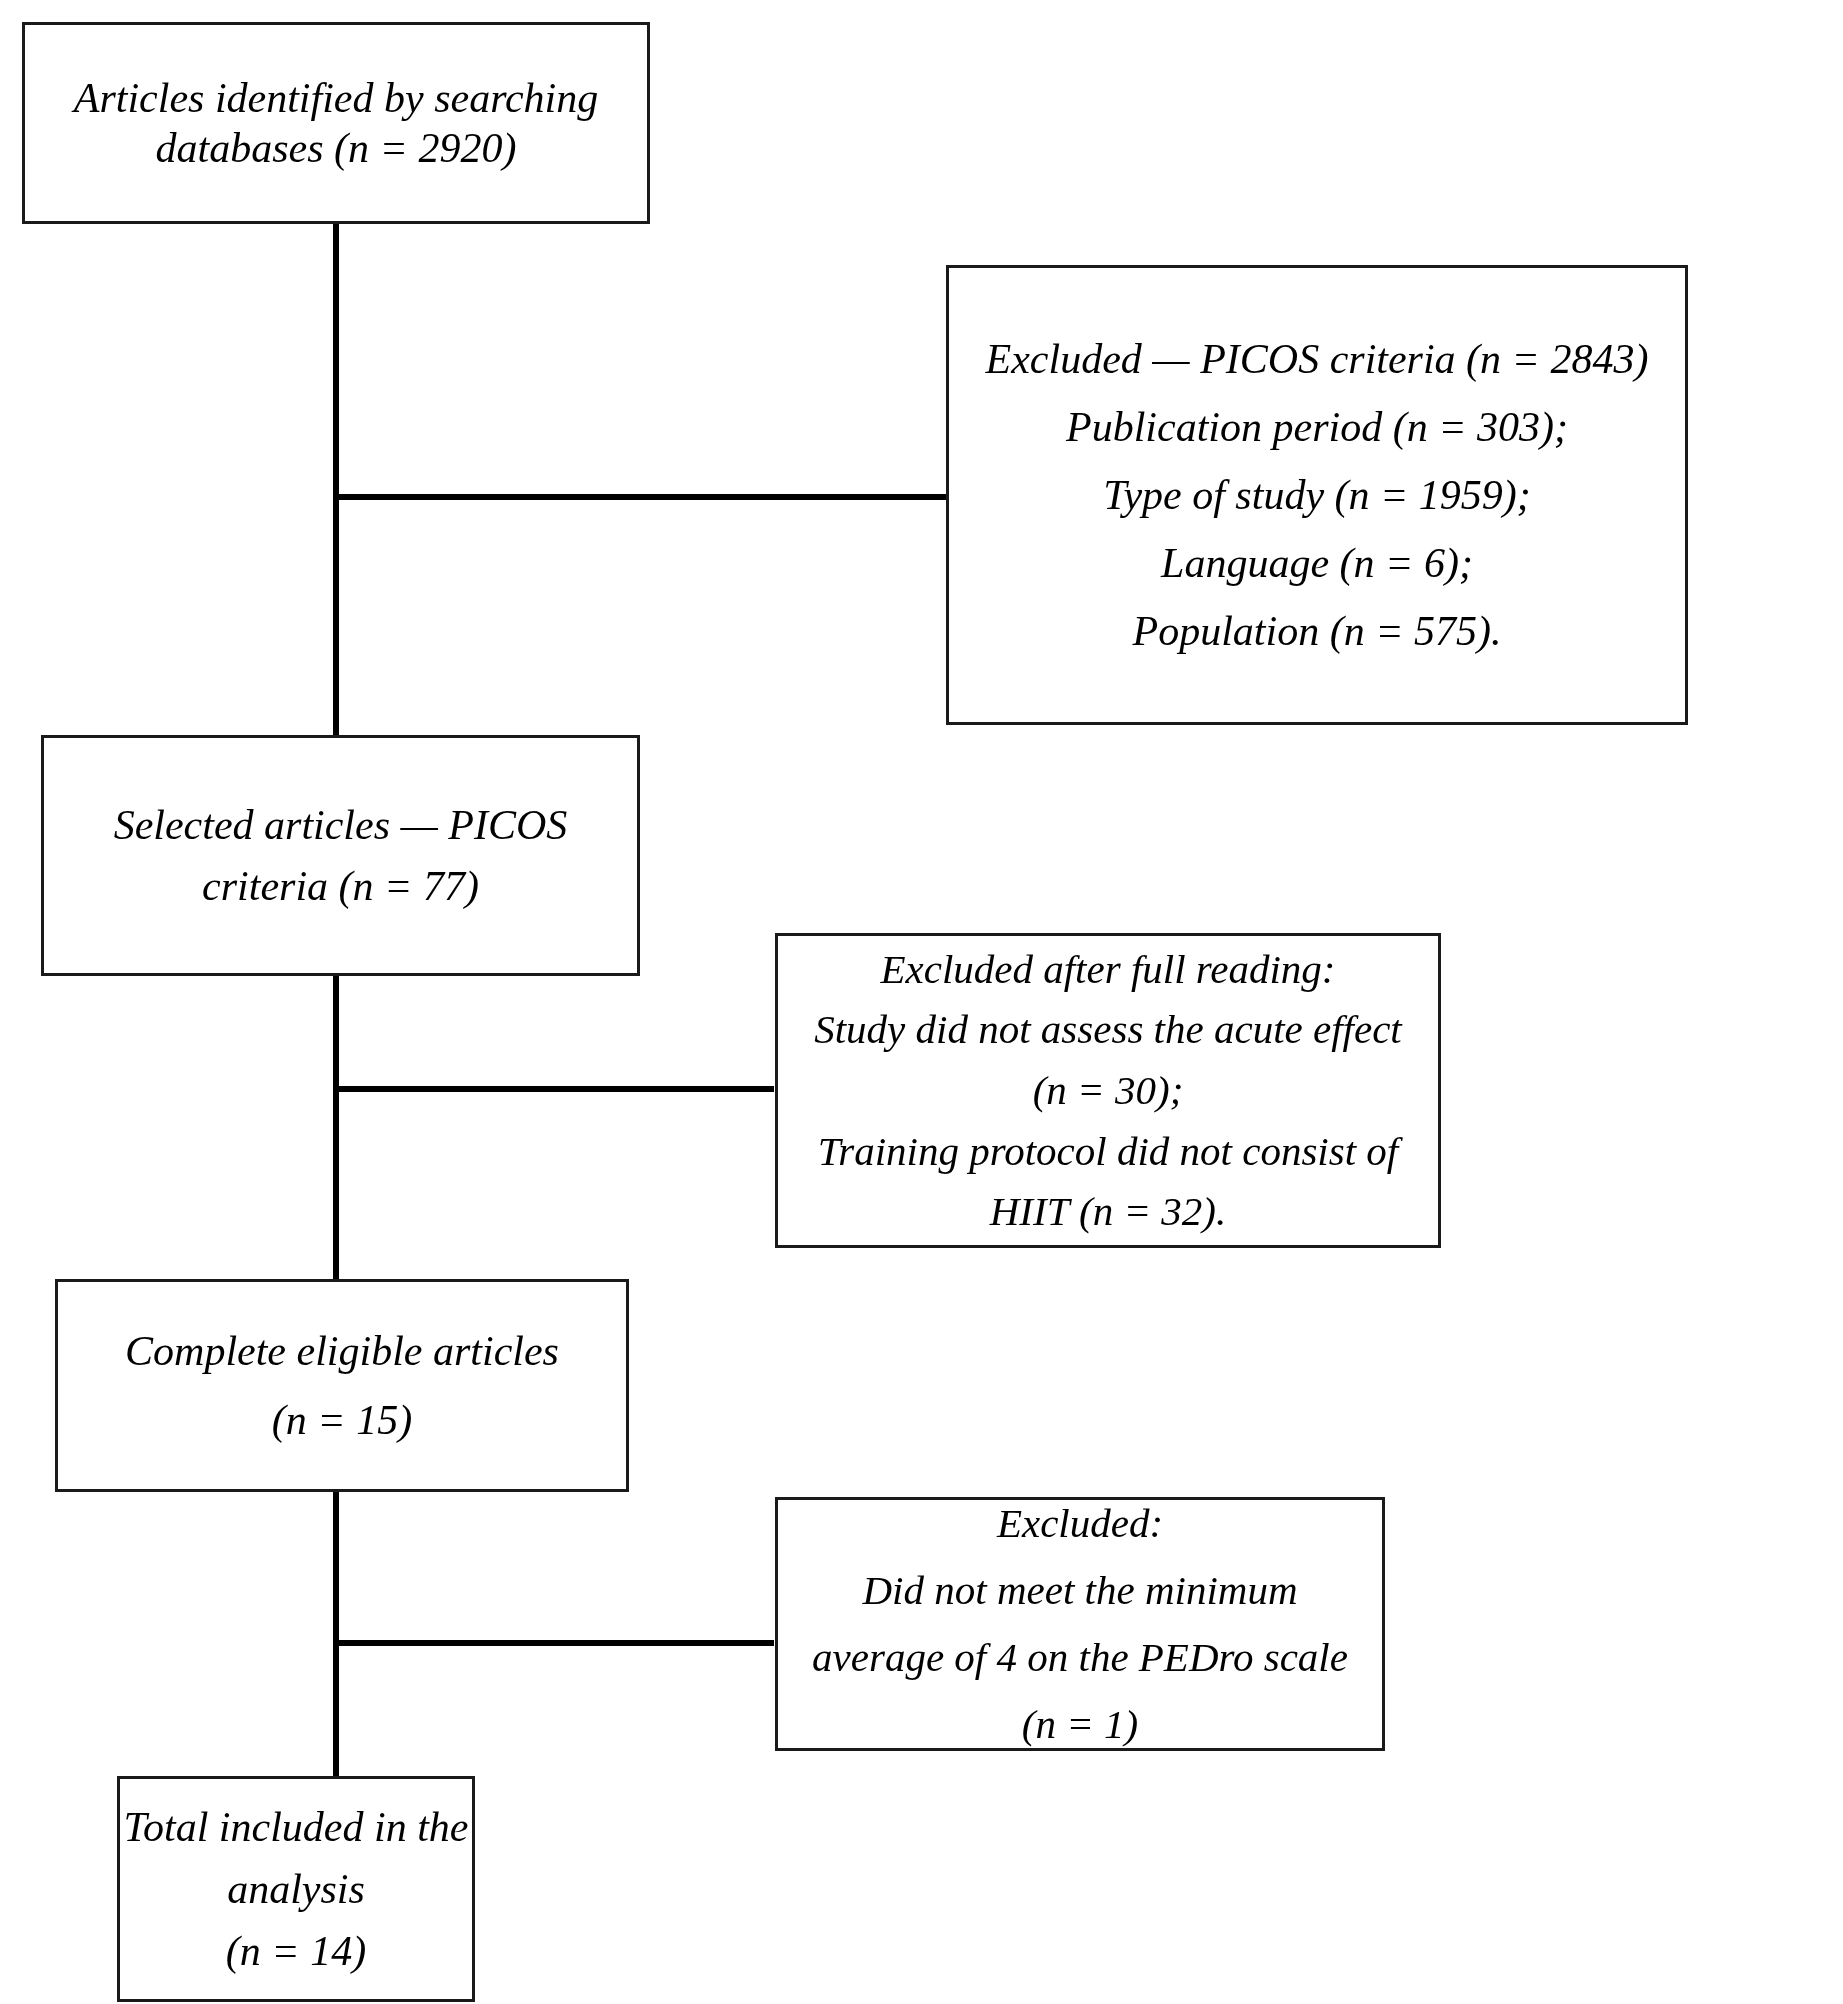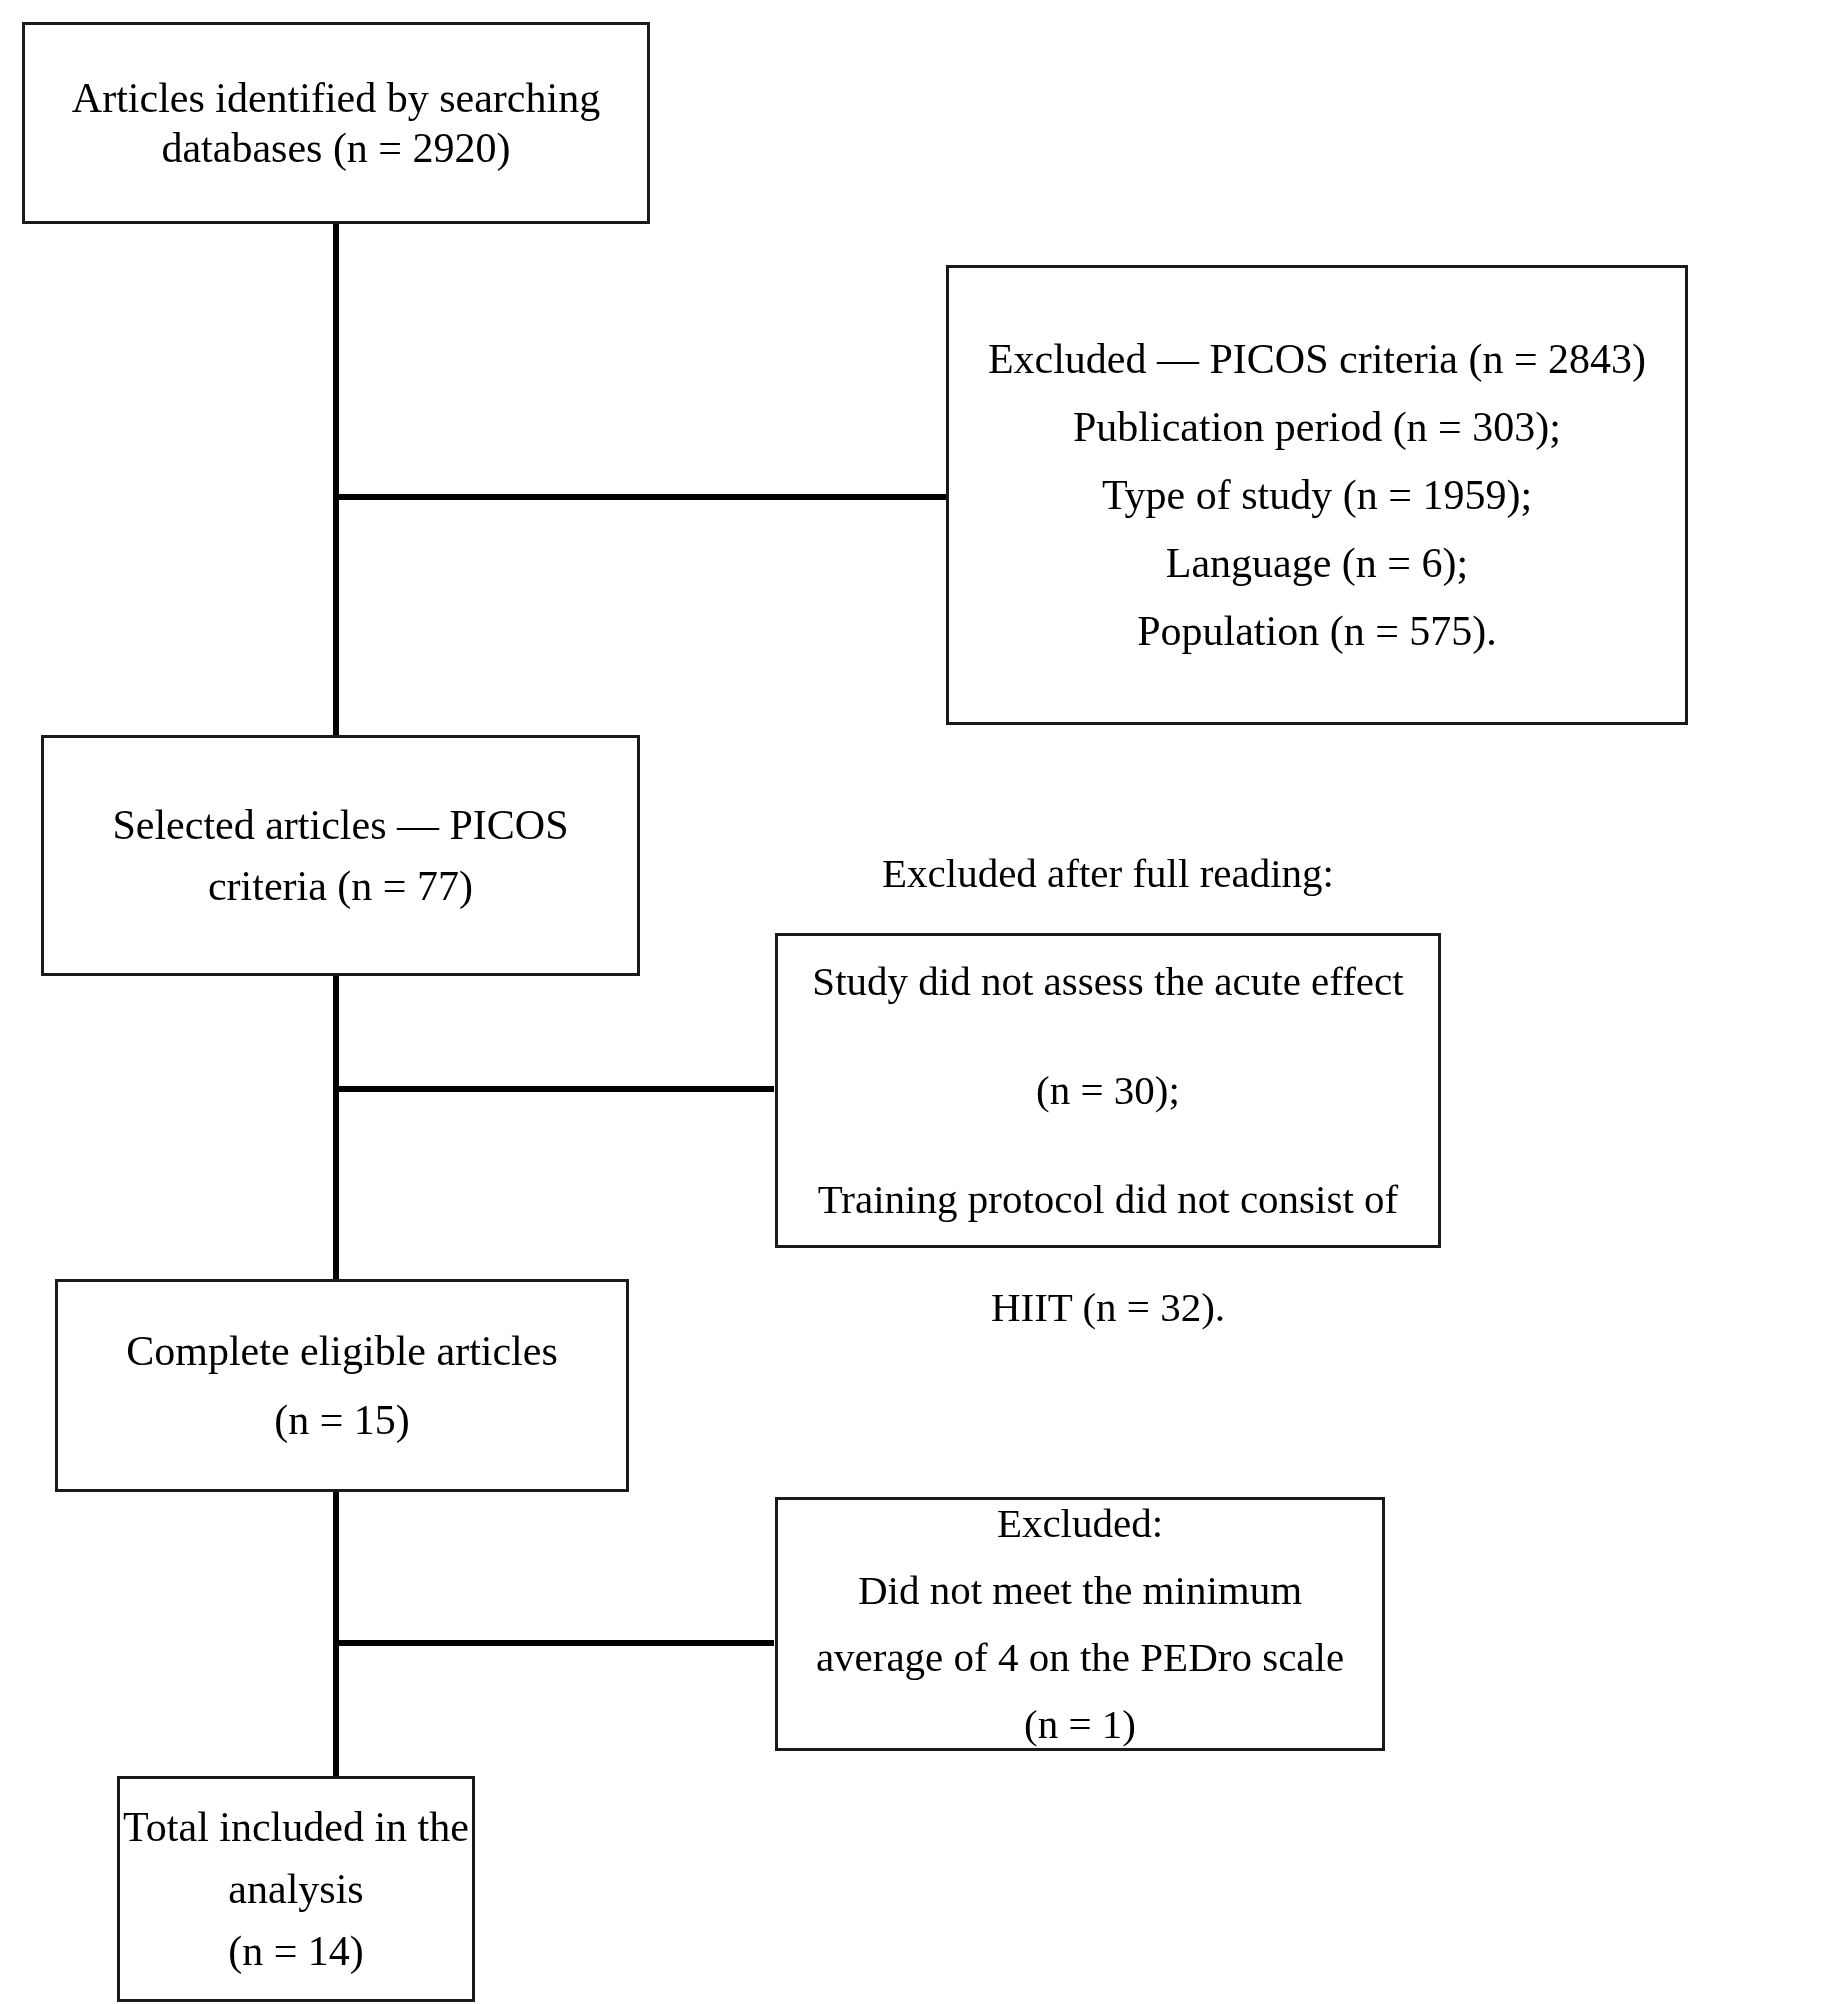--- a/index.html
+++ b/index.html
@@ -19,20 +19,21 @@
     position: absolute;
     box-sizing: border-box;
     background: #ffffff;
     border: 3.3px solid #1a1a1a;
     display: flex;
     flex-direction: column;
     align-items: center;
     justify-content: center;
     color: #000000;
     z-index: 3;
+    font-style: italic;
   }
   .node .line {
     display: block;
     text-align: center;
     white-space: nowrap;
     line-height: 1.05;
   }
   
   .fs-a .line { font-size: 42px; }
   .fs-b .line { font-size: 42px; }
@@ -75,21 +76,21 @@
     <span class="line">Type of study (n = 1959);</span>
     <span class="line">Language (n = 6);</span>
     <span class="line">Population (n = 575).</span>
   </div>
 
   <div class="node fs-a gap-md" style="left:41px; top:735px; width:599px; height:241px;">
     <span class="line">Selected articles — PICOS</span>
     <span class="line">criteria (n = 77)</span>
   </div>
 
-  <div class="node fs-c gap-md" style="left:775px; top:933px; width:666px; height:315px;gap:48px;">
+  <div class="node fs-c gap-md" style="left:775px; top:933px; width:666px; height:315px;">
     <span class="line">Excluded after full reading:</span>
     <span class="line">Study did not assess the acute effect</span>
     <span class="line">(n = 30);</span>
     <span class="line">Training protocol did not consist of</span>
     <span class="line">HIIT (n = 32).</span>
   </div>
 
   <div class="node fs-a gap-lg" style="left:55px; top:1279px; width:574px; height:213px;">
     <span class="line">Complete eligible articles</span>
     <span class="line">(n = 15)</span>

